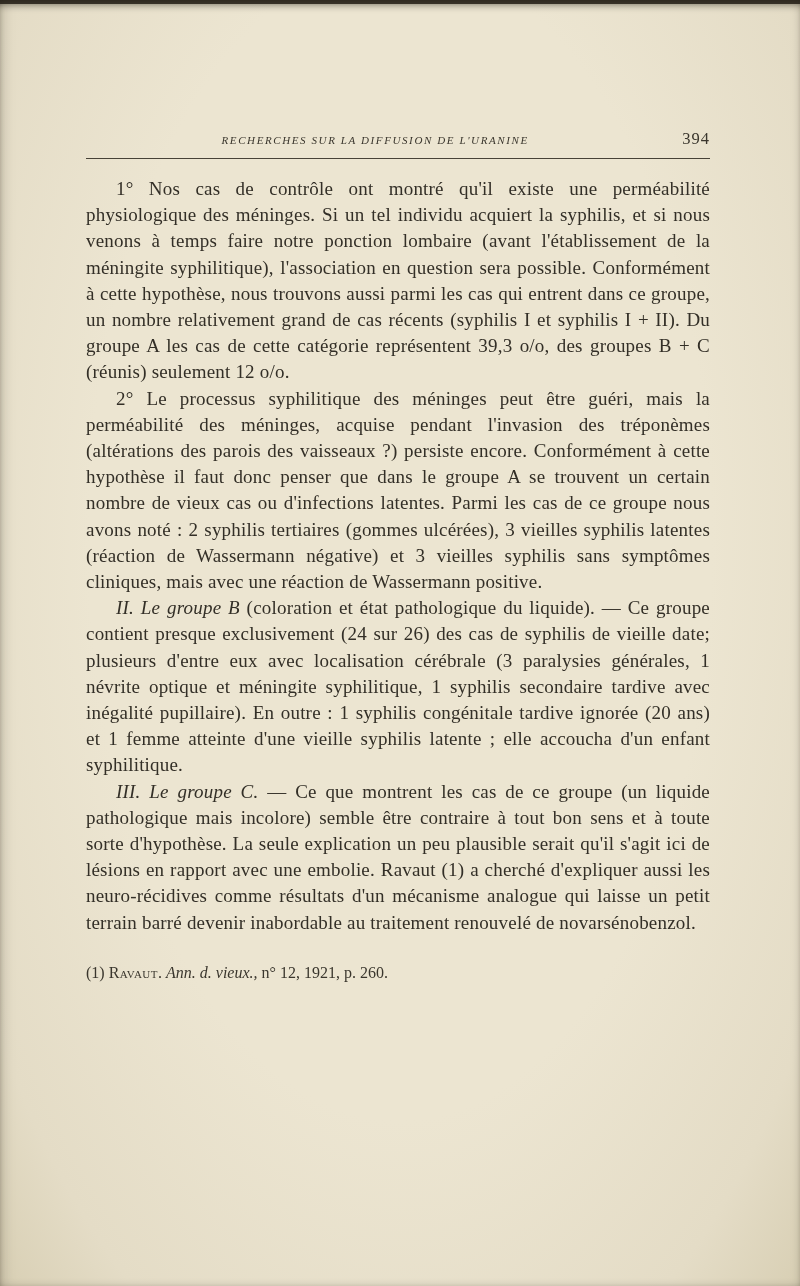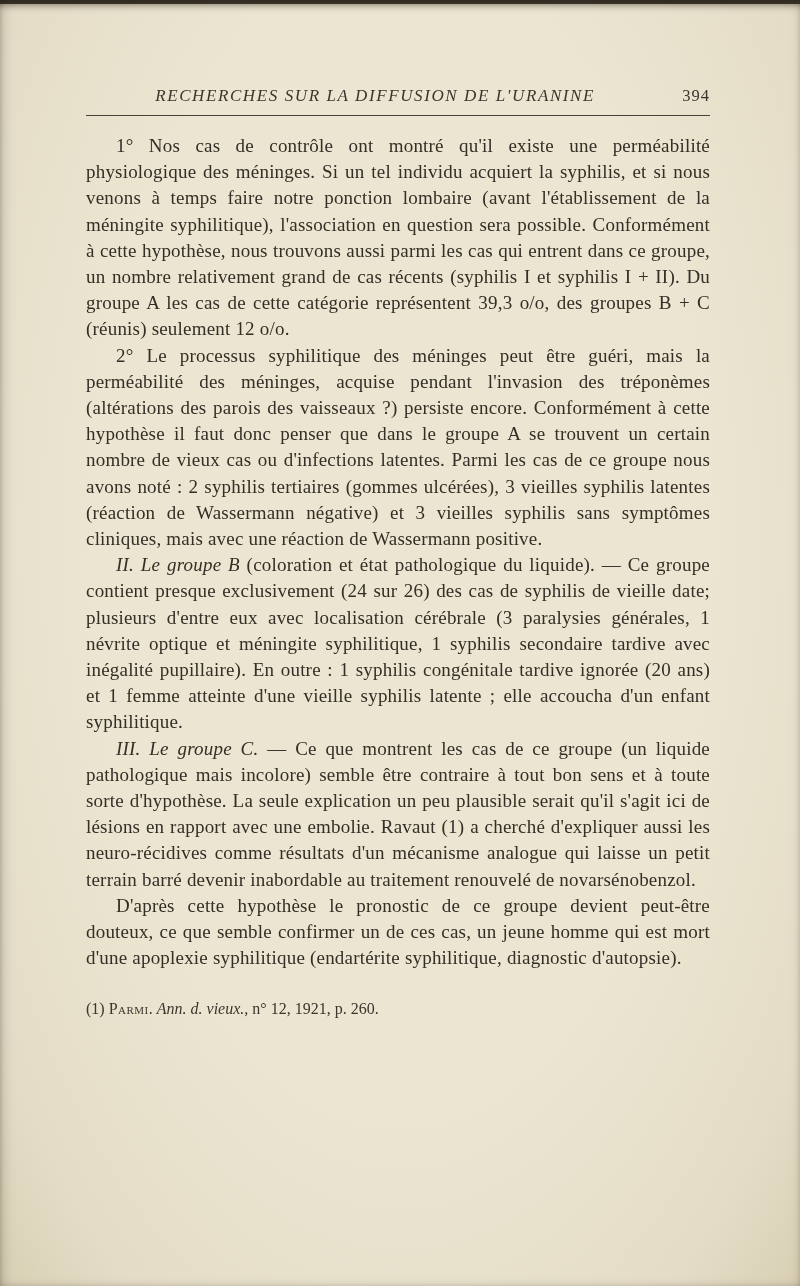--- a/index.html
+++ b/index.html
@@ -30,24 +30,25 @@
   }
   .header {
     margin: 86px 90px 0 86px;
     display: flex;
     align-items: baseline;
   }
   .header-title {
     flex: 1;
     text-align: center;
     font-style: italic;
-    font-size: 17px;
+    font-size: 11px;
     letter-spacing: 1.6px;
     white-space: nowrap;
     color: #3a362d;
+    margin-top: 48px;
   }
   .page-number {
     font-size: 16.5px;
     letter-spacing: 1px;
     padding-left: 18px;
     color: #3a362d;
   }
   .header-rule {
     margin: 9px 90px 0 86px;
     border: none;
@@ -80,18 +81,17 @@
     <div class="page-number">394</div>
   </div>
 
   <hr class="header-rule">
 
   <div class="content">
       <p class="para"><span>1° Nos cas de contrôle ont montré qu'il existe une perméabilité physiologique des méninges. Si un tel individu acquiert la syphilis, et si nous venons à temps faire notre ponction lombaire (avant l'établissement de la méningite syphilitique), l'association en question sera possible. Conformément à cette hypothèse, nous trouvons aussi parmi les cas qui entrent dans ce groupe, un nombre relativement grand de cas récents (syphilis I et syphilis I + II). Du groupe A les cas de cette catégorie représentent 39,3 o/o, des groupes B + C (réunis) seulement 12 o/o.</span></p>
       <p class="para"><span>2° Le processus syphilitique des méninges peut être guéri, mais la perméabilité des méninges, acquise pendant l'invasion des tréponèmes (altérations des parois des vaisseaux ?) persiste encore. Conformément à cette hypothèse il faut donc penser que dans le groupe A se trouvent un certain nombre de vieux cas ou d'infections latentes. Parmi les cas de ce groupe nous avons noté : 2 syphilis tertiaires (gommes ulcérées), 3 vieilles syphilis latentes (réaction de Wassermann négative) et 3 vieilles syphilis sans symptômes cliniques, mais avec une réaction de Wassermann positive.</span></p>
       <p class="para"><span class="italic">II. Le groupe B</span><span> (coloration et état pathologique du liquide). — Ce groupe contient presque exclusivement (24 sur 26) des cas de syphilis de vieille date; plusieurs d'entre eux avec localisation cérébrale (3 paralysies générales, 1 névrite optique et méningite syphilitique, 1 syphilis secondaire tardive avec inégalité pupillaire). En outre : 1 syphilis congénitale tardive ignorée (20 ans) et 1 femme atteinte d'une vieille syphilis latente ; elle accoucha d'un enfant syphilitique.</span></p>
       <p class="para"><span class="italic">III. Le groupe C.</span><span> — Ce que montrent les cas de ce groupe (un liquide pathologique mais incolore) semble être contraire à tout bon sens et à toute sorte d'hypothèse. La seule explication un peu plausible serait qu'il s'agit ici de lésions en rapport avec une embolie. Ravaut (1) a cherché d'expliquer aussi les neuro-récidives comme résultats d'un mécanisme analogue qui laisse un petit terrain barré devenir inabordable au traitement renouvelé de novarsénobenzol.</span></p>
-      <p class="para"><span>D'après cette hypothèse le pronostic de ce groupe devient peut-être douteux, ce que semble confirmer un de ces cas, un jeune homme qui est mort d'une apoplexie syphilitique (endartérite syphilitique, diagnostic d'autopsie).</span></p>
     </div>
 
-  <div class="footnote"><span>(1) </span><span class="smallcaps">Parmi</span><span>. </span><span class="italic">Ann. d. vieux.,</span><span> n° 12, 1921, p. 260.</span></div>
+  <div class="footnote"><span>(1) </span><span class="smallcaps">Ravaut</span><span>. </span><span class="italic">Ann. d. vieux.,</span><span> n° 12, 1921, p. 260.</span></div>
 
 </div>
 
 </body></html>

